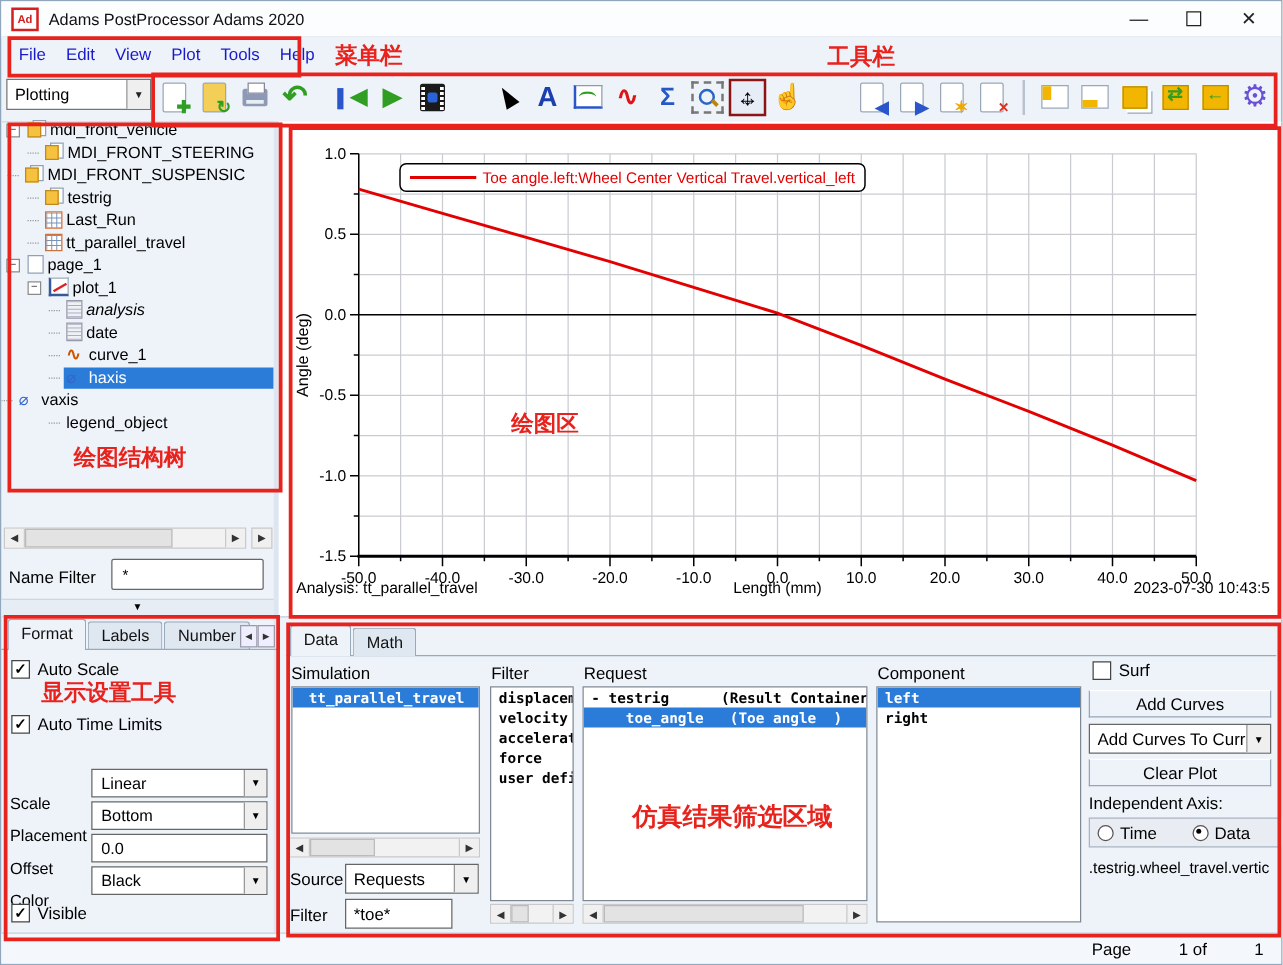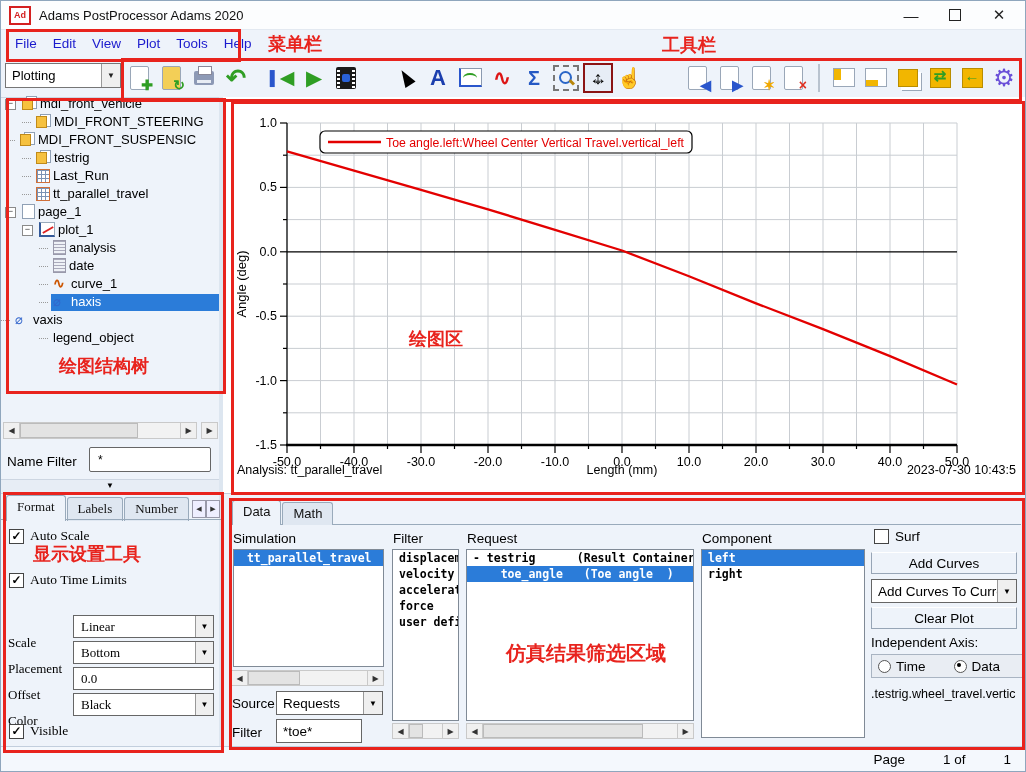--- a/index.html
+++ b/index.html
@@ -77,21 +77,21 @@
   .sbtn.r{border-right:none;border-left:1px solid #c9c9c9;margin-left:auto;}
   .sthumb{height:100%;background:#e3e3e3;border:1px solid #bbb;box-sizing:border-box;flex:none;}
   .cornerbtn{position:absolute;width:17px;height:17px;background:#f0f0f0;border:1px solid #c9c9c9;display:flex;align-items:center;justify-content:center;font-size:8px;color:#333;box-sizing:border-box;}
   
   .nfrow{position:absolute;left:0;top:442px;width:222px;height:36px;display:flex;align-items:center;}
   .nflabel{font-size:13.5px;margin-left:6px;}
   .nfinput{position:absolute;left:88px;top:4px;width:122px;height:25px;background:#fff;border:1px solid #666;border-radius:2px;font-size:12px;padding:5px 0 0 8px;box-sizing:border-box;}
   .collapsediv{position:absolute;left:0;top:478px;width:218px;height:13px;background:#e7edf5;border-top:1px solid #cdd6e2;border-bottom:1px solid #cdd6e2;text-align:center;font-size:8px;color:#000;line-height:12px;}
   .vsplit{position:absolute;left:218px;top:96px;width:4px;bottom:24px;background:#dde6f0;}
   
-  .fmtpanel{position:absolute;left:0;top:491px;width:222px;height:257px;font-family:Liberation Serif, serif;}
+  .fmtpanel{position:absolute;left:0;top:491px;width:222px;height:257px;}
   .tabs{position:absolute;display:flex;align-items:flex-end;}
   .tab{font-size:13px;padding:3px 10px 4px;border:1px solid #9ab;border-bottom:none;border-radius:3px 3px 0 0;background:#dfe7f1;margin-right:1px;color:#111;}
   .tab.active{background:#eef3fa;padding-bottom:6px;position:relative;z-index:2;}
   .tabline{position:absolute;height:1px;background:#9ab;}
   .tscroll{position:absolute;display:flex;}
   .tsbtn{width:12px;height:16px;background:#eef;border:1px solid #99a;font-size:7px;display:flex;align-items:center;justify-content:center;color:#333;}
   .cbrow{position:absolute;display:flex;align-items:center;font-size:13.5px;}
   .cb{width:13px;height:13px;background:#fff;border:1px solid #444;margin-right:6px;flex:none;text-align:center;line-height:12px;font-size:12px;font-weight:bold;color:#000;}
   .frow{position:absolute;left:0;width:222px;height:24px;}
   .flabel{position:absolute;left:7px;top:20px;font-size:13px;}
@@ -295,21 +295,21 @@
           <span class="tlbl">page_1</span>
         </span>
       </div>
       <div class="trow" style="padding-left: 21px;">
         <span class="exp">−</span>
         <span class="selwrap">
           <span class="ti ti-plot"></span>
           <span class="tlbl">plot_1</span>
         </span>
       </div>
-      <div class="trow" style="padding-left: 38px;">
+      <div class="trow" style="padding-left: 38px; font-style: italic;">
         <span class="branch"></span>
         <span class="selwrap">
           <span class="ti ti-doc"></span>
           <span class="tlbl">analysis</span>
         </span>
       </div>
       <div class="trow" style="padding-left: 38px;">
         <span class="branch"></span>
         <span class="selwrap">
           <span class="ti ti-doc"></span>

